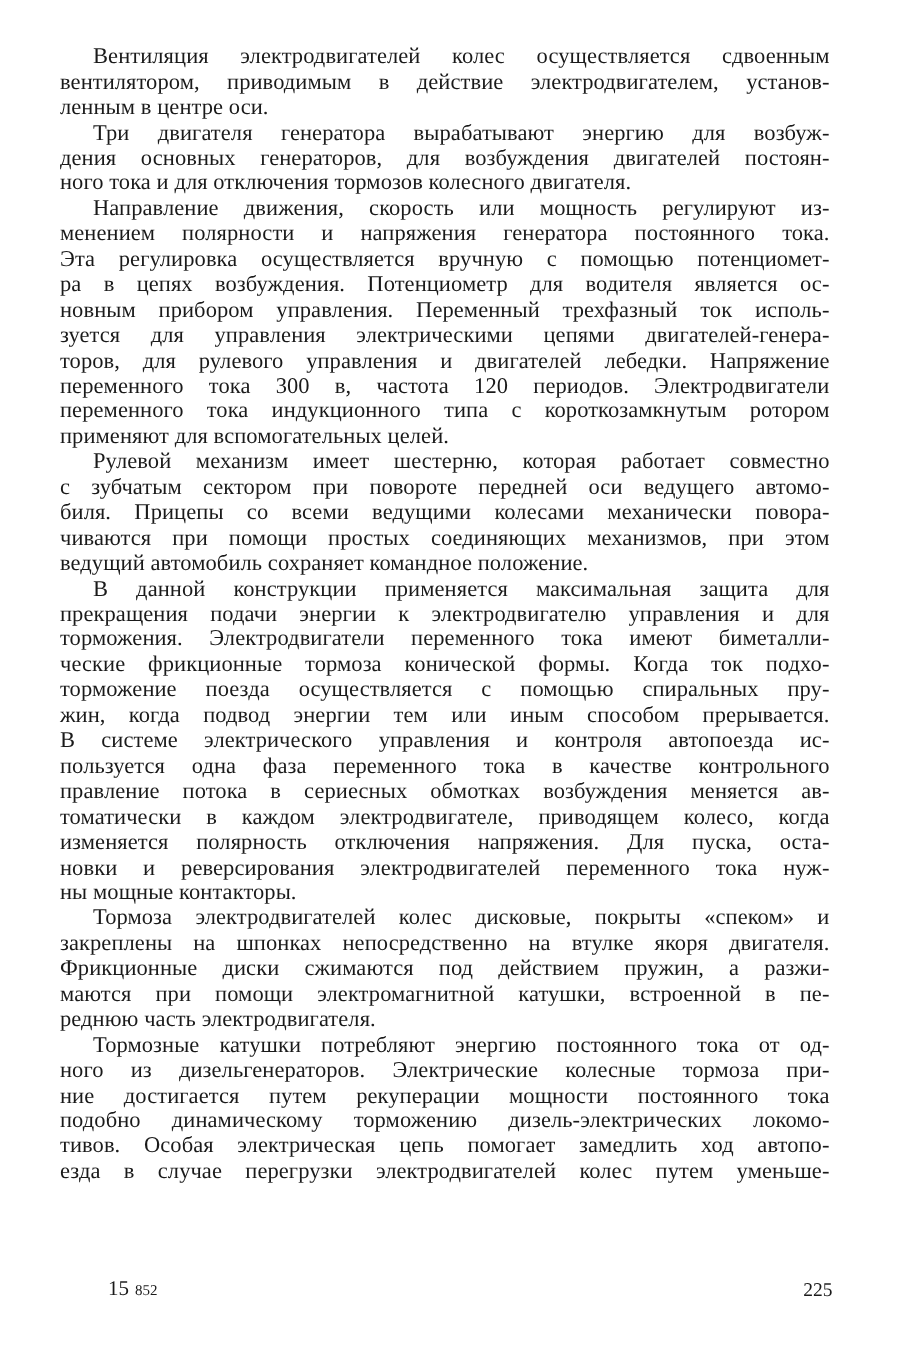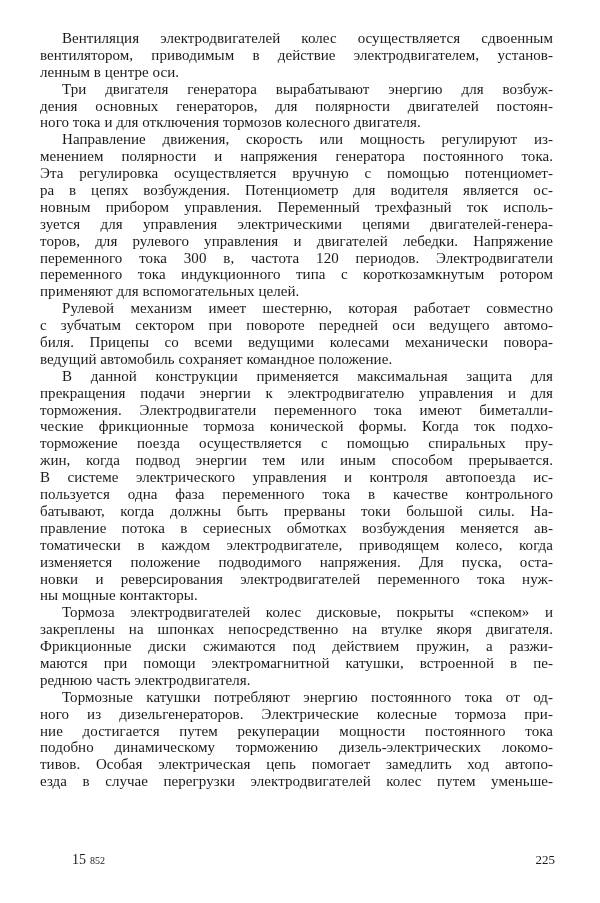--- a/index.html
+++ b/index.html
@@ -72,57 +72,57 @@
 <div class="page">
 
   <div class="para">
     <span class="line indent">Вентиляция электродвигателей колес осуществляется сдвоенным</span>
     <span class="line">вентилятором, приводимым в действие электродвигателем, установ-</span>
     <span class="line last">ленным в центре оси.</span>
   </div>
 
   <div class="para">
     <span class="line indent">Три двигателя генератора вырабатывают  энергию для возбуж-</span>
-    <span class="line">дения основных генераторов, для полярности двигателей постоян-</span>
+    <span class="line">дения основных генераторов, для возбуждения двигателей постоян-</span>
     <span class="line last">ного тока и для отключения тормозов колесного двигателя.</span>
   </div>
 
   <div class="para">
     <span class="line indent">Направление движения, скорость или мощность регулируют из-</span>
     <span class="line">менением полярности и напряжения  генератора  постоянного тока.</span>
     <span class="line">Эта регулировка осуществляется вручную с помощью потенциомет-</span>
     <span class="line">ра в цепях возбуждения. Потенциометр для водителя является ос-</span>
     <span class="line">новным прибором управления. Переменный трехфазный ток исполь-</span>
     <span class="line">зуется для управления электрическими цепями двигателей-генера-</span>
     <span class="line">торов, для рулевого управления и двигателей лебедки. Напряжение</span>
     <span class="line">переменного тока 300 в, частота 120 периодов.  Электродвигатели</span>
     <span class="line">переменного тока индукционного типа с короткозамкнутым ротором</span>
     <span class="line last">применяют для вспомогательных целей.</span>
   </div>
 
   <div class="para">
     <span class="line indent">Рулевой механизм имеет шестерню, которая работает совместно</span>
     <span class="line">с зубчатым сектором при повороте передней оси ведущего  автомо-</span>
     <span class="line">биля. Прицепы со всеми ведущими колесами механически повора-</span>
+    <span class="line">чиваются при помощи простых соединяющих механизмов, при этом</span>
     <span class="line last">ведущий автомобиль сохраняет командное положение.</span>
   </div>
 
   <div class="para">
     <span class="line indent">В данной конструкции применяется максимальная  защита для</span>
     <span class="line">прекращения подачи энергии к электродвигателю управления и для</span>
     <span class="line">торможения. Электродвигатели переменного тока имеют биметалли-</span>
     <span class="line">ческие фрикционные тормоза конической формы. Когда ток подхо-</span>
     <span class="line">торможение поезда осуществляется с помощью  спиральных пру-</span>
     <span class="line">жин, когда подвод энергии тем или иным  способом  прерывается.</span>
     <span class="line">В системе электрического  управления и контроля автопоезда  ис-</span>
     <span class="line">пользуется одна фаза переменного тока в качестве контрольного</span>
-    <span class="line">батывают, когда должны быть прерваны токи  большой силы. На-</span>
     <span class="line">правление потока в сериесных обмотках возбуждения меняется ав-</span>
     <span class="line">томатически в каждом электродвигателе, приводящем колесо, когда</span>
-    <span class="line">изменяется положение подводимого напряжения. Для пуска, оста-</span>
+    <span class="line">изменяется полярность отключения напряжения. Для пуска, оста-</span>
     <span class="line">новки и реверсирования электродвигателей переменного тока нуж-</span>
     <span class="line last">ны мощные контакторы.</span>
   </div>
 
   <div class="para">
     <span class="line indent">Тормоза электродвигателей колес дисковые, покрыты «спеком» и</span>
     <span class="line">закреплены на шпонках непосредственно на втулке якоря двигателя.</span>
     <span class="line">Фрикционные диски сжимаются под действием пружин,  а разжи-</span>
     <span class="line">маются при помощи электромагнитной катушки, встроенной в пе-</span>
     <span class="line last">реднюю часть электродвигателя.</span>

